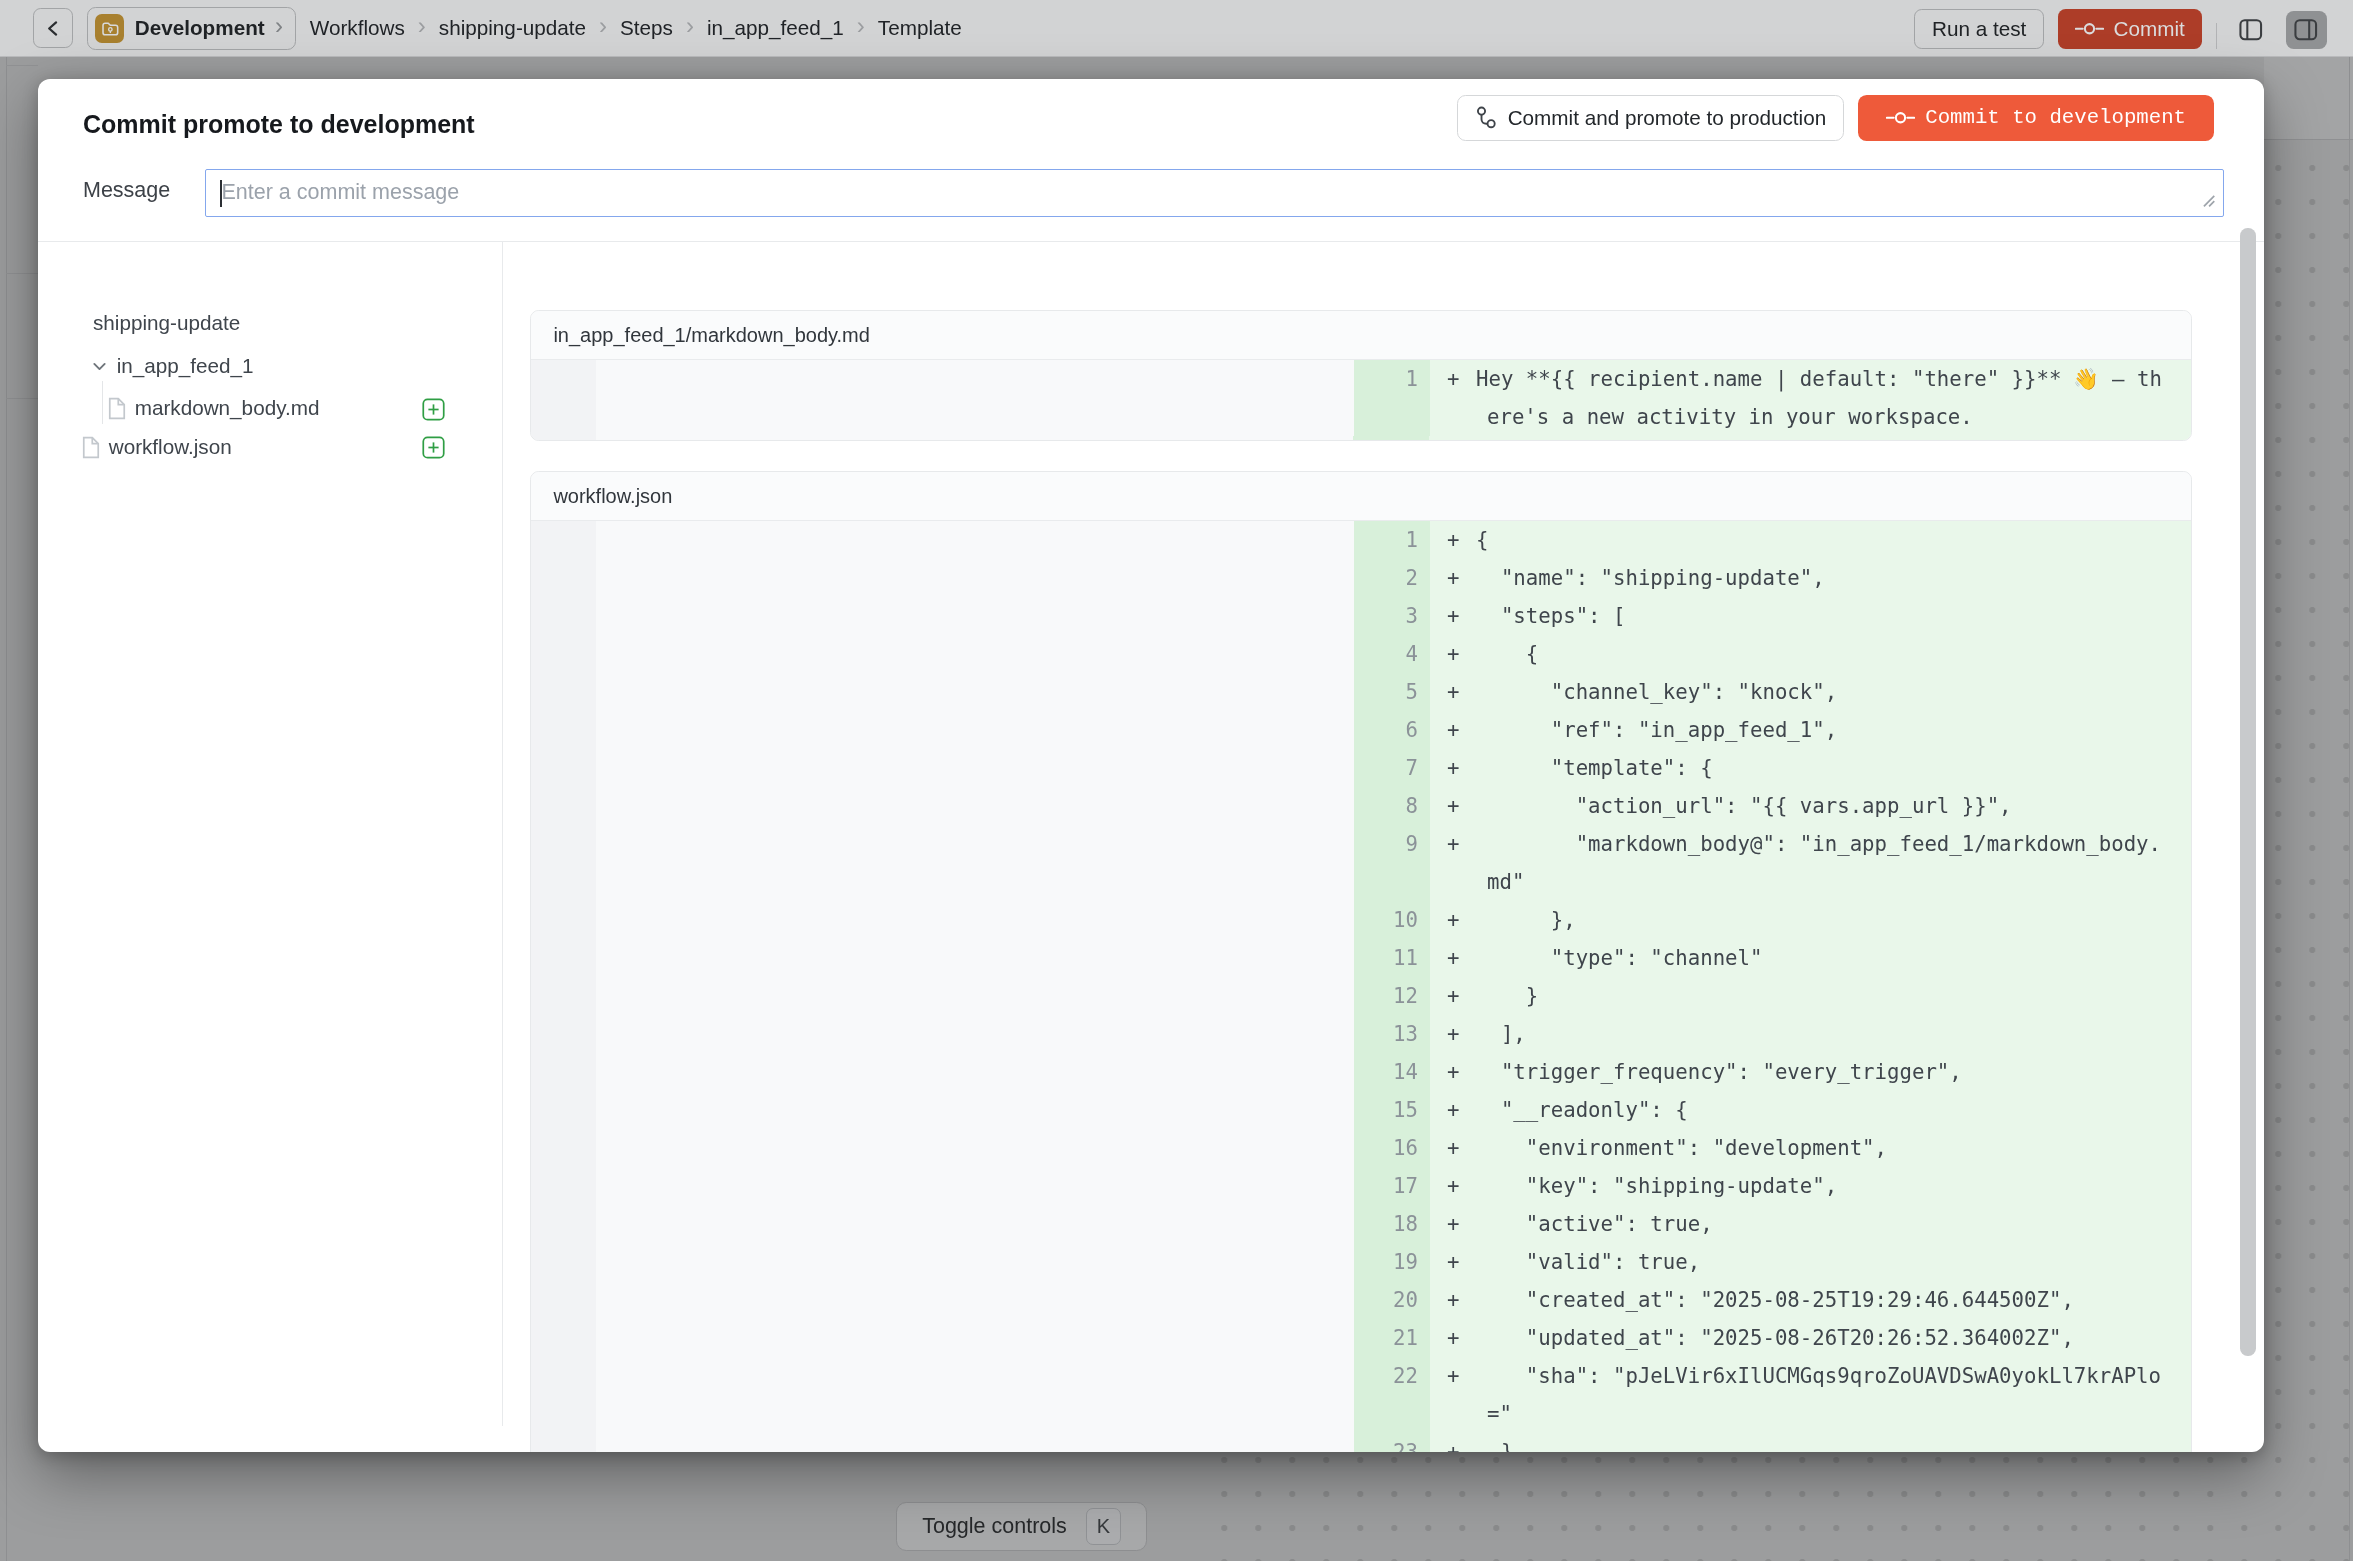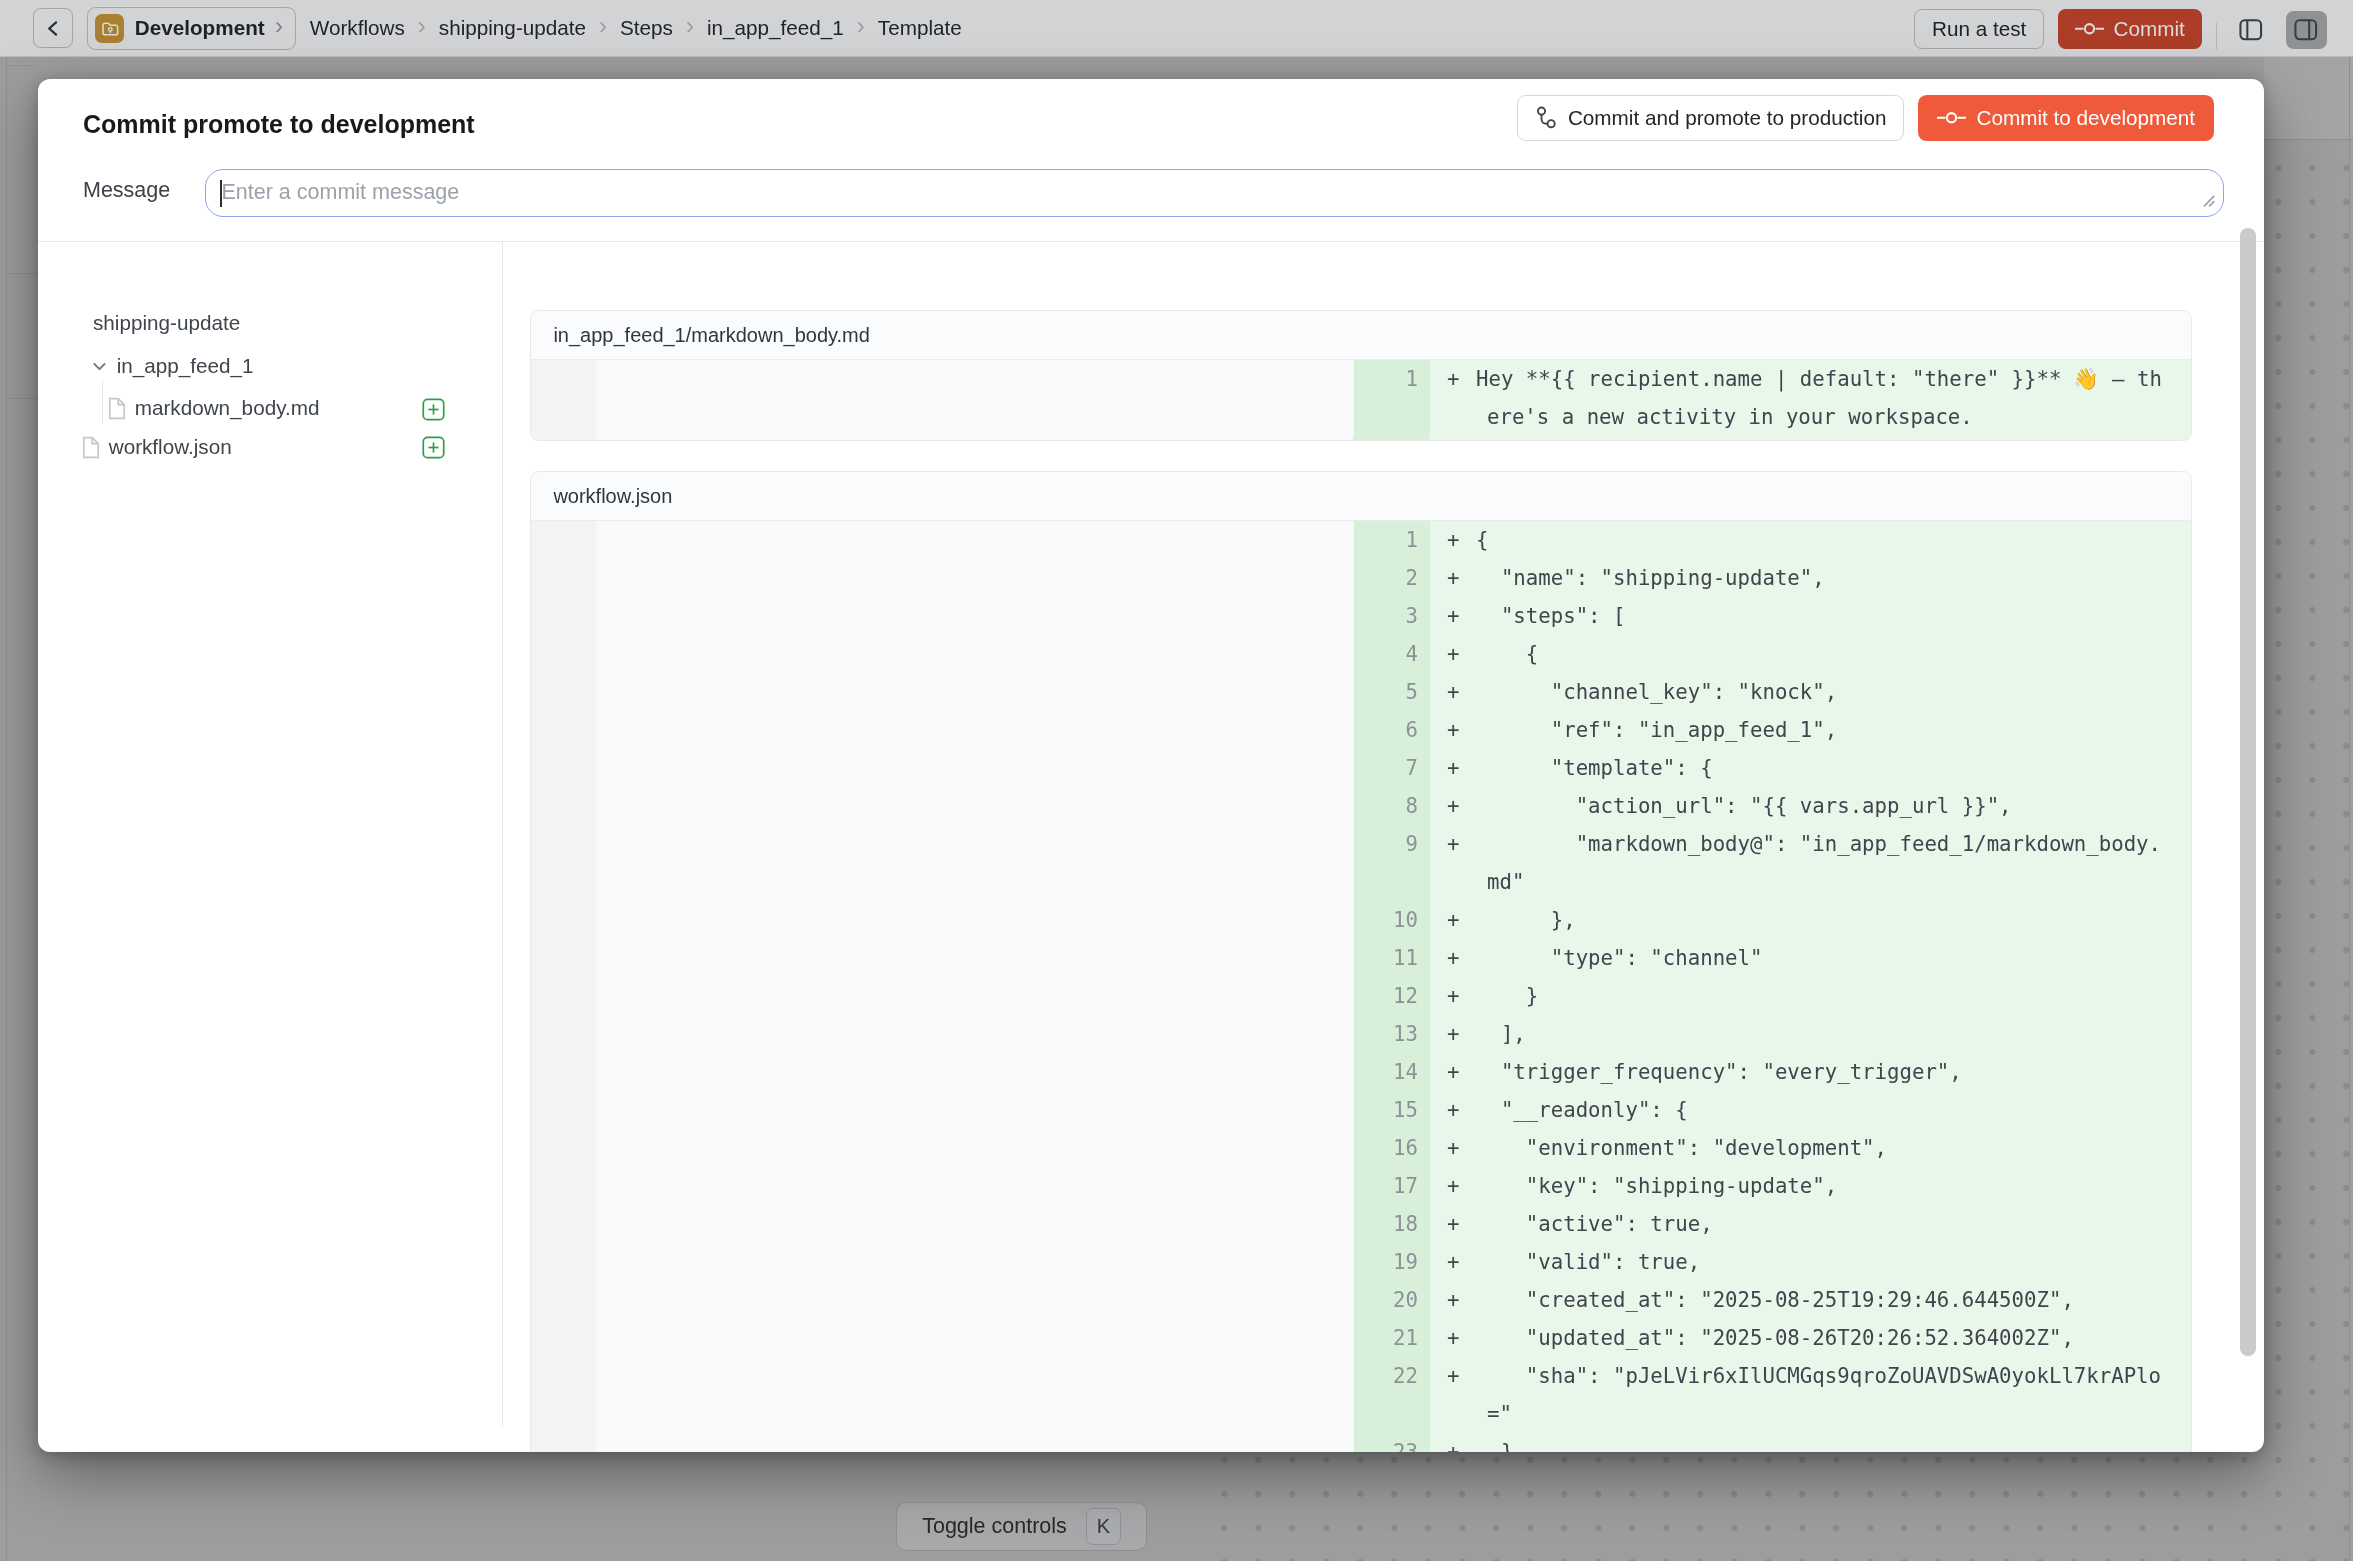--- a/index.html
+++ b/index.html
@@ -48,25 +48,25 @@
 
   
   #modal { position:absolute; left:38px; top:79px; width:2226px; height:1373px;
     background:#FFFFFF; border-radius:12px; overflow:hidden; z-index:5;
     box-shadow:0 21.5px 60px rgba(0,0,0,0.38), 0 3.4px 15.5px rgba(0,0,0,0.22); }
   #modal-title { position:absolute; left:45px; top:31px; font-size:25px; font-weight:600; color:#16191D; }
   #modal-actions { position:absolute; right:50px; top:15.5px; display:flex; gap:13.8px; }
   .promote-btn { height:46px; padding:0 17px; border:1.3px solid #D5D7D9; border-radius:8.6px;
     background:#fff; display:flex; align-items:center; gap:10.3px;
     font-size:20.7px; font-weight:500; color:#23272B; }
-  .commit-dev-btn { height:46px; padding:0 19px; border-radius:8.6px; background:#EE5A3A;
-    display:flex; align-items:center; gap:10.3px; font-size:20.7px; font-weight:500; color:#FFFFFF; }
+  .commit-dev-btn { height:46px; padding:0 28px; border-radius:8.6px; background:#EE5A3A;
+    display:flex; align-items:center; gap:10.3px; font-size:20.7px; font-weight:500; color:#FFFFFF;font-family:Liberation Mono, monospace; }
   #message-label { position:absolute; left:45px; top:99px; font-size:21.5px; color:#3C4147; }
   #message-input { position:absolute; left:167px; top:90px; width:2019px; height:48px;
-    border:1.7px solid #84A7ED; border-radius:18px; resize:none; overflow:hidden;
+    border:1.7px solid #84A7ED; border-radius:2px; resize:none; overflow:hidden;
     font-family:"Liberation Sans", sans-serif; font-size:21.5px; color:#2B2F34; padding:10.3px 15.5px; outline:none; }
   #message-input::placeholder { color:#9BA2AB; }
   .caret { position:absolute; left:182px; top:101px; width:1.7px; height:27px; background:#2B2F34; }
   .resize-handle { position:absolute; left:2159px; top:110px; }
   #header-border { position:absolute; left:0; top:162px; width:2226px; height:1.3px; background:#E8EAEC; }
 
   
   #sidebar-divider { position:absolute; left:464px; top:162px; width:1.3px; height:1185px; background:#E8EAEC; }
   .tree-item { position:absolute; display:flex; align-items:center; gap:7.7px;
     font-size:20.7px; color:#3F454C; }

